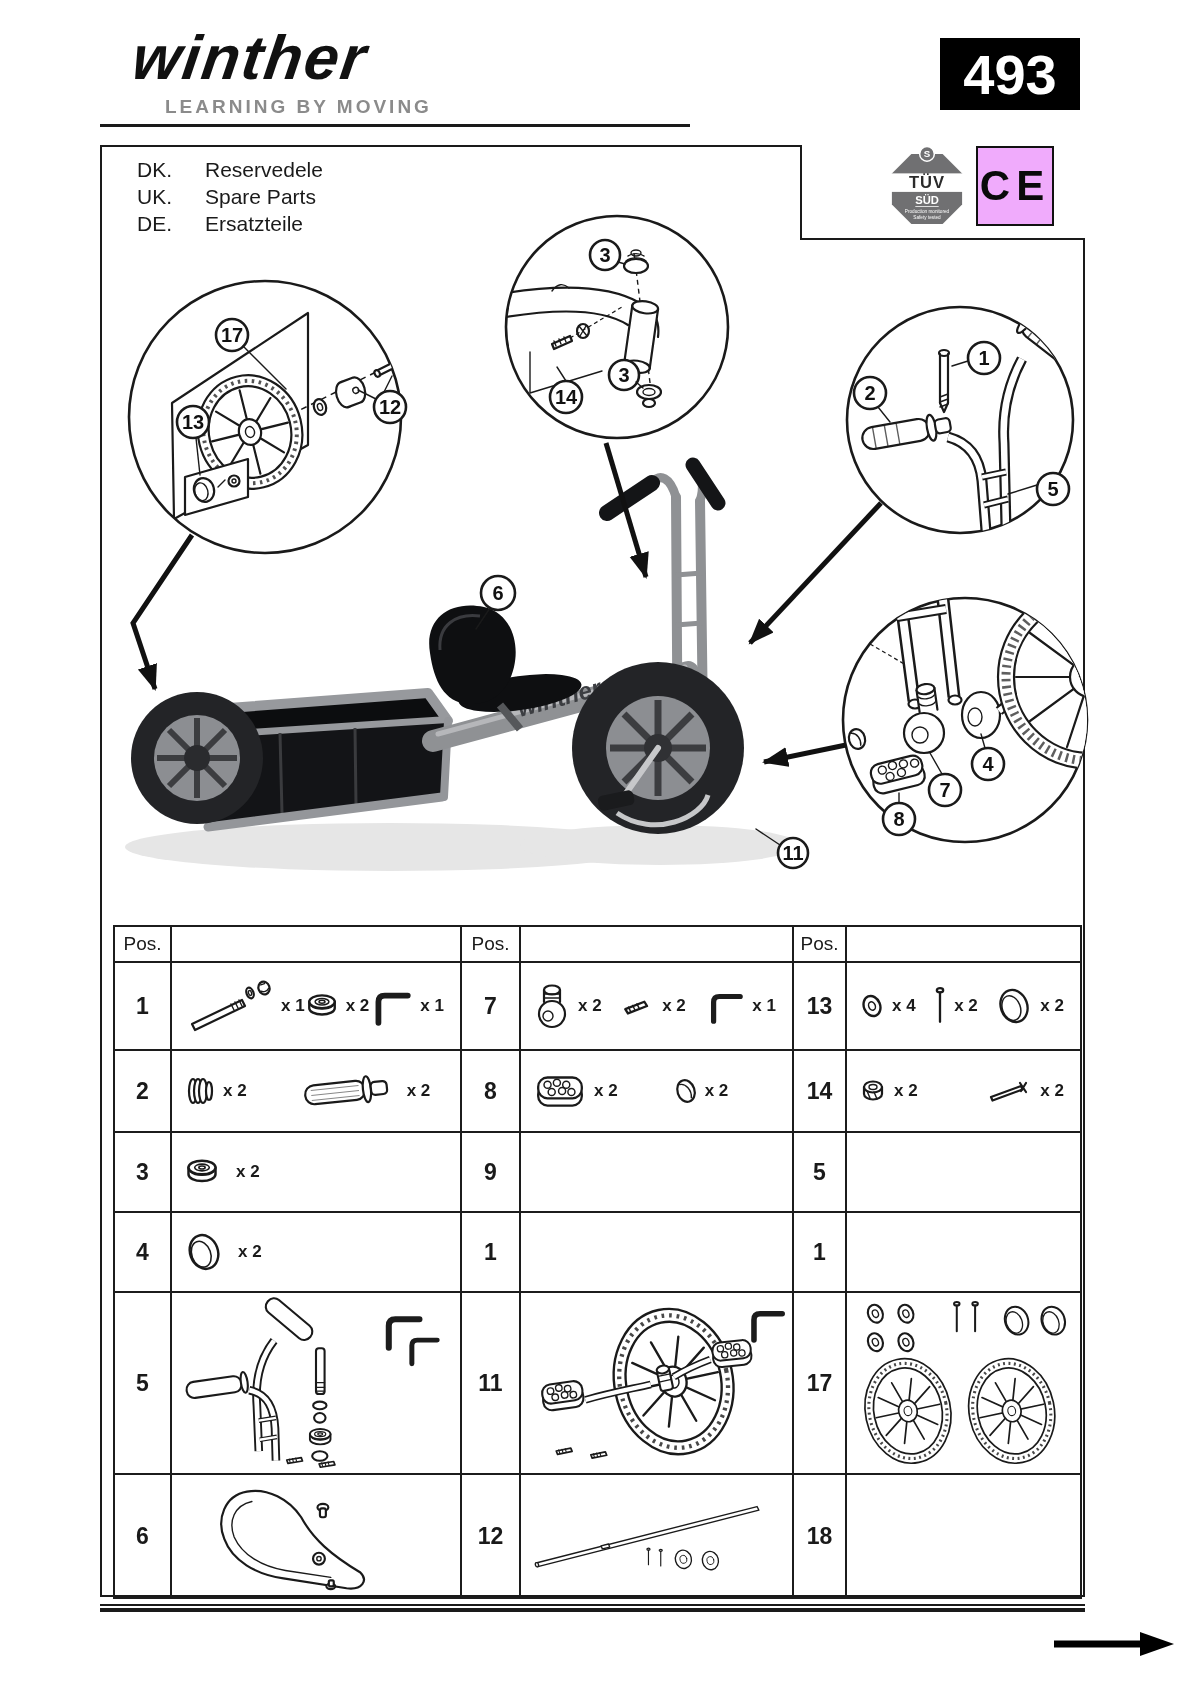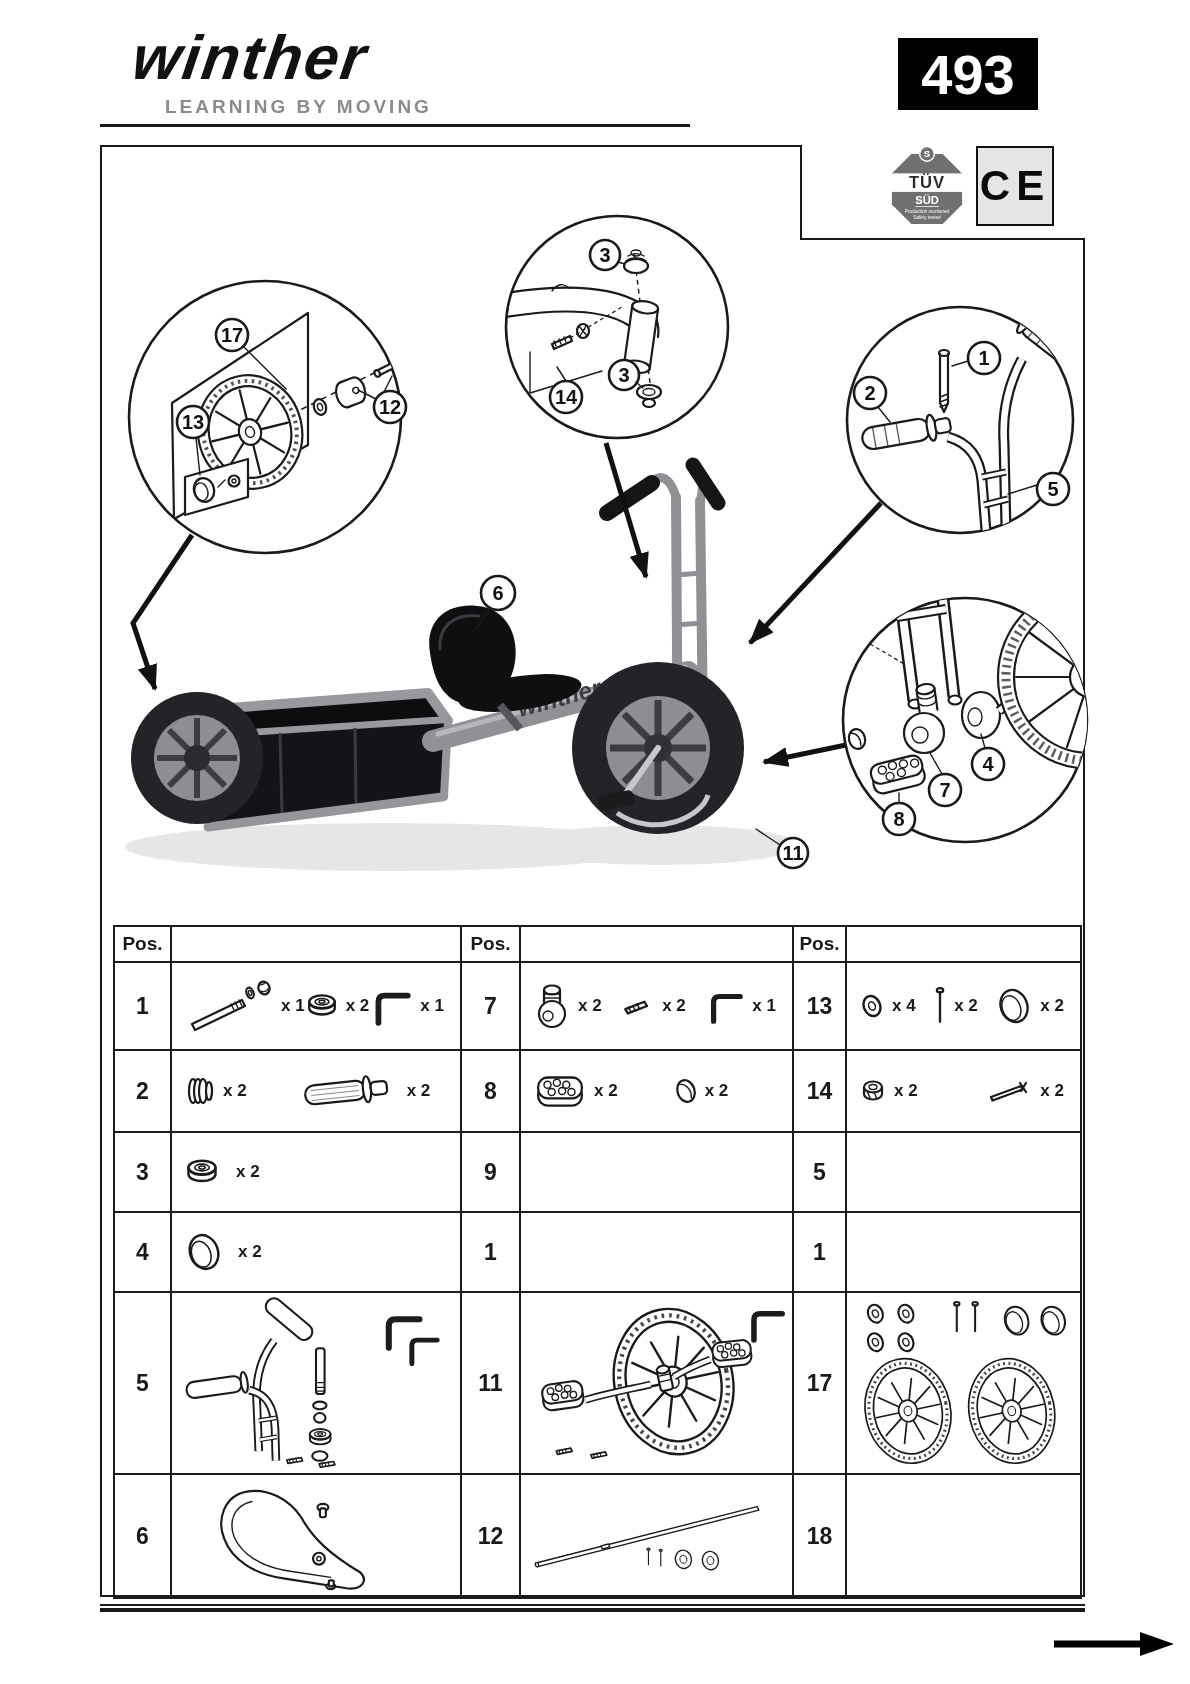--- a/index.html
+++ b/index.html
@@ -5,32 +5,32 @@
   html,body{margin:0;padding:0;background:#9a9a9a;}
   .page{position:relative;width:1190px;height:1684px;background:#ffffff;margin:0 auto;
         font-family:"Liberation Sans","DejaVu Sans",sans-serif;color:#1a1a1a;overflow:hidden;}
   .abs{position:absolute;}
   
   .logo{font-size:62px;font-weight:800;font-style:italic;letter-spacing:2px;color:#111;
         transform:skewX(-8deg);transform-origin:left bottom;}
   .tagline{font-size:19px;font-weight:bold;letter-spacing:3px;color:#8b8b8b;margin-left:32px;}
   .logo-rule{background:#1a1a1a;}
   .prodbox{background:#000;color:#fff;display:flex;align-items:center;justify-content:center;
-           font-size:56px;font-weight:bold;}
-  .cebox{border:2px solid #111;background:#e5e5e5;display:flex;align-items:center;justify-content:center;
+           font-size:56px;font-weight:bold;margin-left:42px;}
+  .cebox{border:2px solid #111;background:#f0abfc;display:flex;align-items:center;justify-content:center;
          font-size:42px;font-weight:bold;letter-spacing:6px;color:#0a0a0a;}
   
   .bl{background:#1a1a1a;}
   
   .lang-row{display:flex;font-size:21px;line-height:27px;color:#1a1a1a;}
   .lang-code{width:68px;}
   
   table.parts{border-collapse:collapse;table-layout:fixed;width:967px;}
   table.parts td{border:2px solid #1c1c1c;padding:0;vertical-align:middle;overflow:hidden;}
-  td.posh{font-weight:bold;font-size:19px;text-align:center;}
+  td.posh{font-weight:normal;font-size:19px;text-align:center;}
   td.posn{font-weight:bold;font-size:23px;text-align:center;}
   .cellflex{display:flex;align-items:center;justify-content:space-between;padding:0 16px 0 12px;}
   .cellflex.left{justify-content:flex-start;gap:64px;}
   .item{display:flex;align-items:center;gap:7px;}
   .qty{font-weight:bold;font-size:17px;white-space:nowrap;text-align:center;}
   .cellcenter{display:flex;align-items:center;justify-content:center;}
   
   .footer-text{font-size:16px;color:#111;text-align:center;}
   svg{overflow:visible;}
   .ln{fill:none;stroke:#1a1a1a;stroke-width:2.2;stroke-linecap:round;stroke-linejoin:round;}
@@ -123,20 +123,34 @@
     <span>CE</span>
   </div>
 
   <div class="abs bl" style="left:100px;top:145px;width:2px;height:1452px;"></div>
   <div class="abs bl" style="left:100px;top:145px;width:702px;height:2px;"></div>
   <div class="abs bl" style="left:800px;top:145px;width:2px;height:95px;"></div>
   <div class="abs bl" style="left:800px;top:238px;width:285px;height:2px;"></div>
   <div class="abs bl" style="left:1083px;top:238px;width:2px;height:1359px;"></div>
   <div class="abs bl" style="left:100px;top:1595px;width:985px;height:2px;"></div>
 
+  <div class="abs" style="left:137px;top:156px;">
+    <div class="lang-row">
+      <span class="lang-code">DK.</span>
+      <span>Reservedele</span>
+    </div>
+    <div class="lang-row">
+      <span class="lang-code">UK.</span>
+      <span>Spare Parts</span>
+    </div>
+    <div class="lang-row">
+      <span class="lang-code">DE.</span>
+      <span>Ersatzteile</span>
+    </div>
+  </div>
 
   <svg class="abs" style="left:100px;top:145px;" width="985" height="790" viewBox="0 0 985 790">
     <defs>
       <marker id="ah" markerUnits="userSpaceOnUse" markerWidth="30" markerHeight="26" refX="24" refY="10" orient="auto">
         <path d="M0,0 L26,10 L0,20 Z" fill="#111"></path>
       </marker>
       <clipPath id="clipTL">
           <circle cx="165" cy="272" r="136"></circle>
         </clipPath>
       <clipPath id="clipTM">

